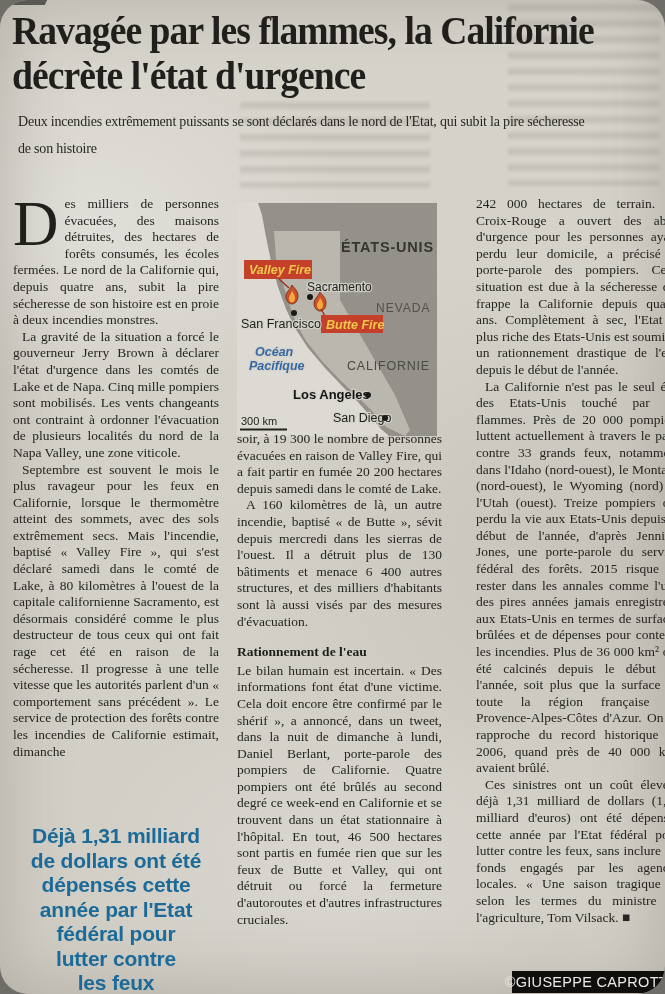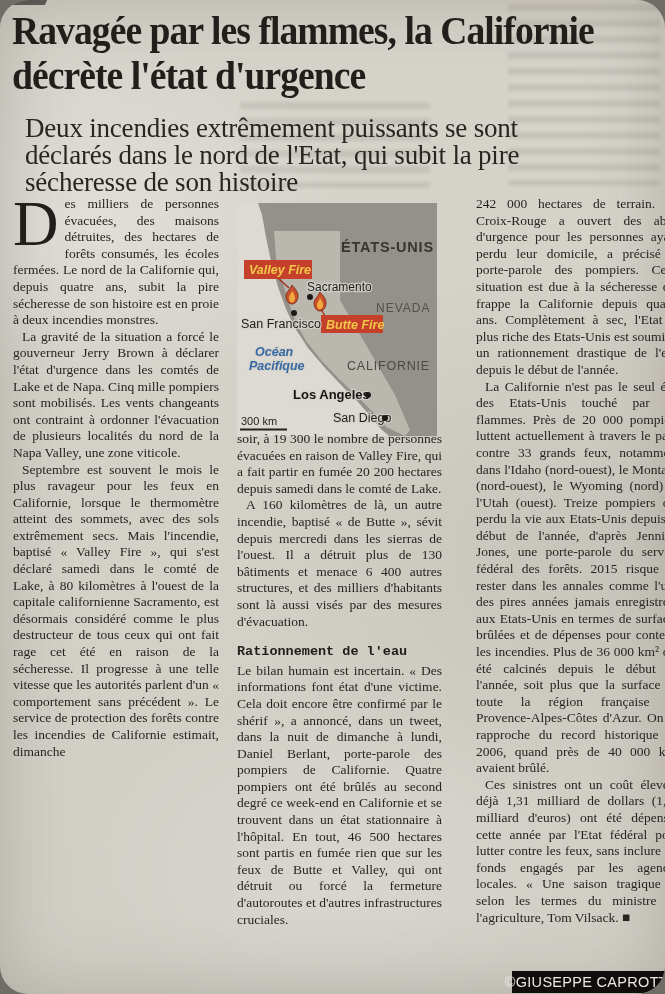--- a/index.html
+++ b/index.html
@@ -15,31 +15,31 @@
     font-family:"Liberation Serif",serif;color:#262521;border-radius:28px;
   }
   .corner-mark{position:absolute;left:0;top:0;width:46px;height:5px;background:#2e2c29;opacity:.7;transform:skewX(-24deg);}
   .ghost{position:absolute;background:repeating-linear-gradient(rgba(110,105,96,0.15) 0 7px, rgba(0,0,0,0) 7px 16px);filter:blur(1.6px);border-radius:3px;}
   .ghost-1{left:508px;top:4px;width:152px;height:182px;}
   .ghost-2{left:240px;top:102px;width:190px;height:86px;}
 
   .headline{position:absolute;left:12px;top:8px;width:660px;margin:0;
     font-size:40px;line-height:45px;font-weight:bold;color:#211f1c;letter-spacing:-1px;
     transform:scaleX(0.94);transform-origin:left top;}
-  .subheadline{position:absolute;left:13px;top:103px;width:580px;margin:12px;
-    font-size:27px;line-height:27px;font-weight:normal;color:#282622;letter-spacing:-0.2px;}
+  .subheadline{position:absolute;left:13px;top:103px;width:580px;margin:5px;
+    font-size:14px;line-height:27px;font-weight:normal;color:#282622;letter-spacing:-0.2px;}
 
   .col{position:absolute;width:206px;text-align:justify;font-size:13.5px;line-height:16.6px;}
   .col1{left:13px;top:196px;height:608px;overflow:hidden;}
   .col2{left:237px;top:431px;width:205px;height:560px;overflow:hidden;}
   .col3{left:476px;top:196px;width:204px;height:762px;overflow:hidden;}
   .para{margin:0;}
   .indent{text-indent:9px;}
   .dropcap{float:left;font-size:63px;line-height:50px;padding:3px 6px 0 0;color:#211f1c;}
-  .crosshead{font-family:Liberation Mono, monospace;font-weight:bold;font-size:13.5px;
+  .crosshead{font-family:Liberation Serif, serif;font-weight:bold;font-size:13.5px;
     margin:14px 0 2px;text-align:left;color:#1e1d1a;}
 
   .pullquote{position:absolute;left:13px;top:824px;width:206px;text-align:center;
     font-family:"Liberation Sans",sans-serif;font-weight:bold;font-size:21px;line-height:24.5px;
     color:#1c6a98;white-space:pre-line;letter-spacing:-0.2px;}
 
   .map{position:absolute;left:237px;top:194px;width:200px;height:233px;margin-top:9px;}
   .map svg{display:block;}
   .map text{font-family:"Liberation Sans",sans-serif;}
   .halo{paint-order:stroke;stroke:rgba(213,210,203,0.85);stroke-width:2.5px;}
@@ -62,20 +62,27 @@
 
   <h1 class="headline">Ravagée par les flammes, la Californie décrète l'état d'urgence</h1>
   <h2 class="subheadline">Deux incendies extrêmement puissants se sont déclarés dans le nord de l'Etat, qui subit la pire sécheresse de son histoire</h2>
 
   <div class="col col1">
     <p class="para"><span class="dropcap">D</span><span>es milliers de personnes évacuées, des maisons détruites, des hectares de forêts consumés, les écoles fermées. Le nord de la Californie qui, depuis quatre ans, subit la pire sécheresse de son histoire est en proie à deux incendies monstres.</span></p>
     <p class="para indent">La gravité de la situation a forcé le gouverneur Jerry Brown à déclarer l'état d'urgence dans les comtés de Lake et de Napa. Cinq mille pompiers sont mobilisés. Les vents changeants ont contraint à ordonner l'évacuation de plusieurs localités du nord de la Napa Valley, une zone viticole.</p>
     <p class="para indent">Septembre est souvent le mois le plus ravageur pour les feux en Californie, lorsque le thermomètre atteint des sommets, avec des sols extrêmement secs. Mais l'incendie, baptisé « Valley Fire », qui s'est déclaré samedi dans le comté de Lake, à 80 kilomètres à l'ouest de la capitale californienne Sacramento, est désormais considéré comme le plus destructeur de tous ceux qui ont fait rage cet été en raison de la sécheresse. Il progresse à une telle vitesse que les autorités parlent d'un « comportement sans précédent ». Le service de protection des forêts contre les incendies de Californie estimait, dimanche</p>
   </div>
 
+  <div class="pullquote">Déjà 1,31 milliard
+de dollars ont été
+dépensés cette
+année par l'Etat
+fédéral pour
+lutter contre
+les feux</div>
 
   <div class="map">
     <svg width="200" height="233" viewBox="0 0 200 233" xmlns="http://www.w3.org/2000/svg">
       <rect x="0" y="0" width="200" height="233" fill="#dcdad3"></rect>
       <path d="M0,0 H200 V233 H152 L144,226 L134,214 L121,199 L106,184 L88,165 L71,145 L58,125 L49,106 L41,84 L34,58 L29,34 L25,12 L21,0 Z" fill="#94918a"></path>
       <path d="M37,28 H103 V97 L158,192 L173,227 L168,233 L149,224 L137,210 L123,196 L103,177 L85,158 L69,138 L59,120 L53,103 L46,81 L39,55 Z" fill="#bab7af"></path>
 
       <text x="104" y="49" font-size="14.5" font-weight="bold" fill="#373530" letter-spacing="0.8">ÉTATS-UNIS</text>
       <text x="139" y="109" font-size="12" fill="#53514b" letter-spacing="1">NEVADA</text>
       <text x="110" y="167" font-size="12.5" fill="#4b4944" letter-spacing="0.8">CALIFORNIE</text>

